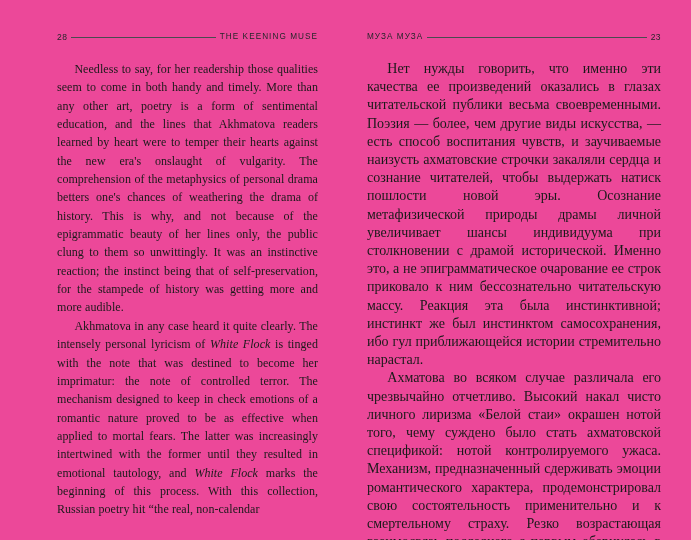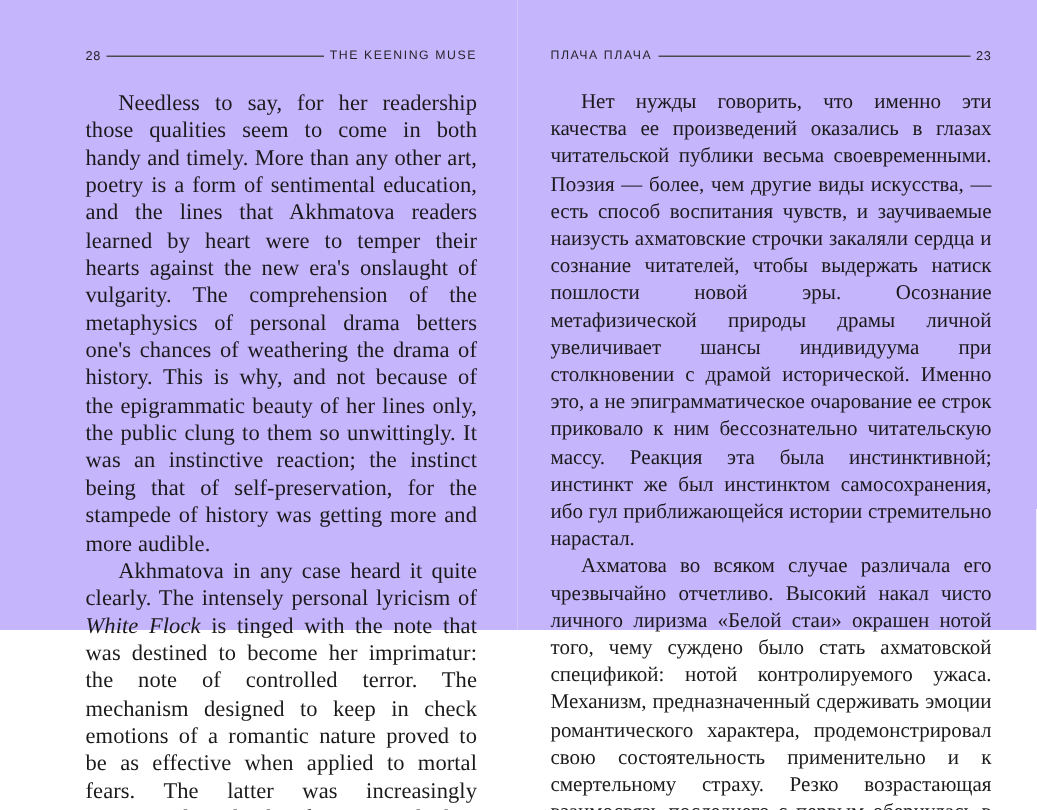--- a/index.html
+++ b/index.html
@@ -19,22 +19,22 @@
     position: relative;
     width: 691px;
     height: 540px;
     display: flex;
     box-sizing: border-box;
   }
 
   .page {
     position: relative;
     box-sizing: border-box;
-    height: 420px;
-    background: #c4b5fd;
+    height: 540px;
+    background: #ec4899;
   }
 
   .page-left {
     width: 345px;
     padding: 30px 27px 0 57px;
   }
 
   .page-right {
     width: 346px;
     padding: 30px 30px 0 22px;
@@ -80,21 +80,21 @@
     text-justify: inter-word;
     hyphens: manual;
   }
 
   .col p {
     margin: 0;
     text-indent: 1.45em;
   }
 
   .col-en p {
-    font-size: 15px;
+    font-size: 12px;
     line-height: 18.35px;
     letter-spacing: 0.05px;
     word-spacing: 0.1px;
   }
 
   .col-ru p {
     font-size: 14px;
     line-height: 18.2px;
     letter-spacing: 0.0px;
   }
@@ -124,21 +124,21 @@
     <div class="col col-en">
       <p>Needless to say, for her readership those qualities seem to come in both handy and timely. More than any other art, poetry is a form of sentimental education, and the lines that Akhmatova readers learned by heart were to temper their hearts against the new era's onslaught of vulgarity. The comprehension of the metaphysics of personal drama betters one's chances of weathering the drama of history. This is why, and not because of the epigrammatic beauty of her lines only, the public clung to them so unwittingly. It was an instinctive reaction; the instinct being that of self-preservation, for the stampede of history was getting more and more audible.</p>
       <p>Akhmatova in any case heard it quite clearly. The intensely personal lyricism of <i>White Flock</i> is tinged with the note that was destined to become her imprimatur: the note of controlled terror. The mechanism designed to keep in check emotions of a romantic nature proved to be as effective when applied to mortal fears. The latter was increasingly intertwined with the former until they resulted in emotional tautology, and <i>White Flock</i> marks the beginning of this process. With this collection, Russian poetry hit “the real, non-calendar</p>
     </div>
 
   </div>
 
   <div class="page page-right">
 
     <div class="running-head">
-      <span class="rh-title">ПЛАЧА ПЛАЧА</span>
+      <span class="rh-title">МУЗА МУЗА</span>
       <span class="rh-rule"></span>
       <span class="folio">23</span>
     </div>
 
     <div class="col col-ru">
       <p>Нет нужды говорить, что именно эти качества ее произведений оказались в глазах читательской публики весьма своевременными. Поэзия — более, чем другие виды искусства, — есть способ воспитания чувств, и заучиваемые наизусть ахматовские строчки закаляли сердца и сознание читателей, чтобы выдержать натиск пошлости новой эры. Осознание метафизической природы драмы личной увеличивает шансы индивидуума при столкновении с драмой исторической. Именно это, а не эпиграмматическое очарование ее строк приковало к ним бессознательно читательскую массу. Реакция эта была инстинктивной; инстинкт же был инстинктом самосохранения, ибо гул приближающейся истории стремительно нарастал.</p>
       <p>Ахматова во всяком случае различала его чрезвычайно отчетливо. Высокий накал чисто личного лиризма «Белой стаи» окрашен нотой того, чему суждено было стать ахматовской спецификой: нотой контролируемого ужаса. Механизм, предназначенный сдерживать эмоции романтического характера, продемонстрировал свою состоятельность применительно и к смертельному страху. Резко возрастающая взаимосвязь последнего с первым обернулась в итоге эмоциональной тавтологией; «Белая стая» свидетельствует о начале этого процесса. На страницах этого сборника русская поэзия столкнулась с «некалендарным, настоящим двадцатым веком» и в этом столкновении уцелела.</p>
     </div>
 
   </div>

